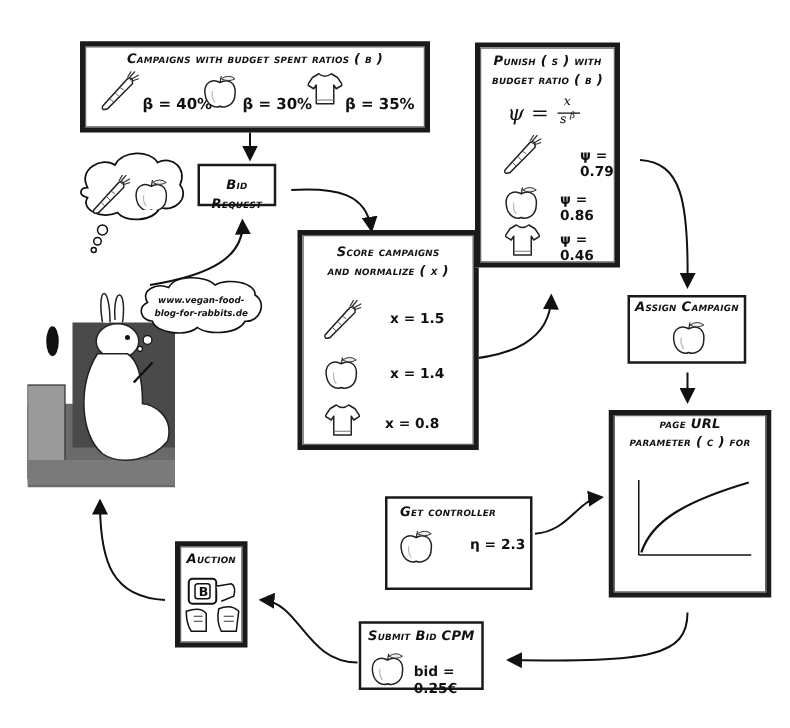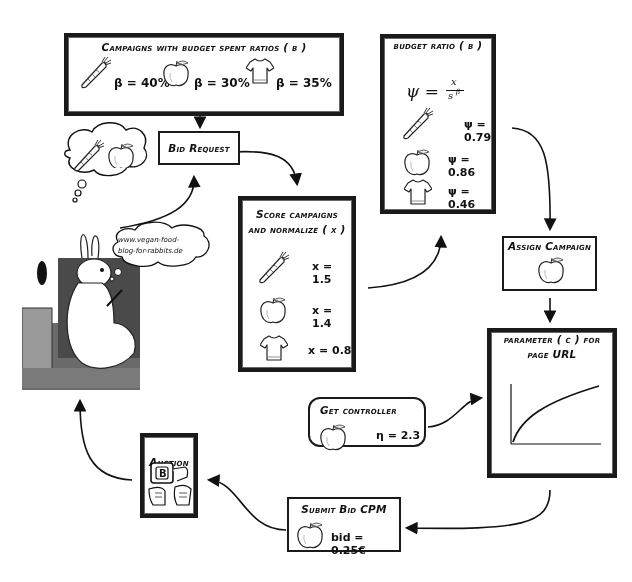--- a/index.html
+++ b/index.html
@@ -8,22 +8,22 @@
     .box { position: absolute; background: #fff; box-sizing: border-box; }
     .thick { border: 4px solid #1a1a1a; box-shadow: inset 0 0 0 1px #666; }
     .thin { border: 2px solid #1a1a1a; }
     .title { font-family: "DejaVu Sans", sans-serif; font-weight: bold; font-style: italic;
              font-variant: small-caps; text-align: center; font-size: 10.5px; letter-spacing: 0.2px;
              line-height: 15px; }
     .val { font-family: "DejaVu Sans", sans-serif; font-size: 11px; position: absolute; font-weight: bold; }
     .icon { position: absolute; }
     svg.overlay { position: absolute; left: 0; top: 0; }
     .formula { font-family: "DejaVu Serif", serif; font-style: italic; position: absolute; }
-    .cloud-text { position: absolute; font-family: "DejaVu Sans", sans-serif; font-weight: normal;
-                  font-style: italic; font-size: 7px; line-height: 11px; }
+    .cloud-text { position: absolute; font-family: "DejaVu Sans", sans-serif; font-weight: bold;
+                  font-style: italic; font-size: 7px; text-align: center; line-height: 11px; }
   </style>
 </head>
 <body>
 
 <svg width="0" height="0" style="position:absolute">
   <defs>
     <g id="carrot">
       <path d="M2,28 L22,6 Q27,4 26,10 L6,30 Q1,32 2,28 Z" fill="#fff" stroke="#222" stroke-width="1.2"></path>
       <path d="M8,22 L11,25 M12,17 L15,20 M16,13 L19,15" stroke="#555" stroke-width="0.8"></path>
       <path d="M23,6 L28,0 M24,7 L31,3 M25,8 L31,6 M22,5 L25,0" stroke="#333" stroke-width="1" fill="none"></path>
@@ -50,21 +50,21 @@
   <path d="M120,228 C170,220 195,205 194,178" stroke="#111" stroke-width="1.6" fill="none" marker-end="url(#arrow)"></path>
   <path d="M368,288 C410,285 440,272 441,238" stroke="#111" stroke-width="1.6" fill="none" marker-end="url(#arrow)"></path>
   <path d="M512,128 C545,130 551,160 550,228" stroke="#111" stroke-width="1.6" fill="none" marker-end="url(#arrow)"></path>
   <path d="M550,298 L550,320" stroke="#111" stroke-width="1.6" fill="none" marker-end="url(#arrow)"></path>
   <path d="M428,427 C455,425 462,400 480,398" stroke="#111" stroke-width="1.6" fill="none" marker-end="url(#arrow)"></path>
   <path d="M550,490 C550,525 520,530 408,528" stroke="#111" stroke-width="1.6" fill="none" marker-end="url(#arrow)"></path>
   <path d="M286,530 C245,530 240,482 210,480" stroke="#111" stroke-width="1.6" fill="none" marker-end="url(#arrow)"></path>
   <path d="M132,480 C90,478 80,450 80,402" stroke="#111" stroke-width="1.6" fill="none" marker-end="url(#arrow)"></path>
 </svg>
 
-<div class="box thick" style="left:64px;top:33px;width:280px;height:83px;">
+<div class="box thick" style="left:64px;top:33px;width:280px;height:73px;">
   <div class="title" style="margin-top:3px;">Campaigns with budget spent ratios ( β )</div>
   <svg class="icon" style="left:12px;top:20px" width="32" height="32">
       <use href="#carrot"></use>
     </svg>
   <span class="val" style="left:46px;top:39px;font-size:12px">β = 40%</span>
   <svg class="icon" style="left:95px;top:22px" width="28" height="28">
       <use href="#apple"></use>
     </svg>
   <span class="val" style="left:126px;top:39px;font-size:12px">β = 30%</span>
   <svg class="icon" style="left:178px;top:20px" width="28" height="28">
@@ -79,21 +79,21 @@
   <circle cx="78" cy="193" r="3" fill="#fff" stroke="#111" stroke-width="1.2"></circle>
   <circle cx="75" cy="200" r="2" fill="#fff" stroke="#111" stroke-width="1.2"></circle>
 </svg>
 <svg class="icon" style="left:73px;top:140px" width="32" height="32">
     <use href="#carrot"></use>
   </svg>
 <svg class="icon" style="left:108px;top:142px" width="26" height="26">
     <use href="#apple"></use>
   </svg>
 
-<div class="box thin" style="left:158px;top:131px;width:82px;height:34px;">
+<div class="box thin" style="left:158px;top:131px;width:63px;height:34px;">
   <div class="title" style="margin-top:8px;">Bid Request</div>
 </div>
 
 <div style="position:absolute;left:22px;top:228px;width:118px;height:162px;">
   <svg width="118" height="162">
     <rect x="0" y="95" width="118" height="67" fill="#6a6a6a"></rect>
     <rect x="36" y="30" width="82" height="100" fill="#4a4a4a"></rect>
     <rect x="0" y="80" width="30" height="75" fill="#9a9a9a" stroke="#333"></rect>
     <rect x="0" y="140" width="118" height="20" fill="#7a7a7a"></rect>
     <ellipse cx="20" cy="45" rx="5" ry="12" fill="#111"></ellipse>
@@ -108,38 +108,39 @@
 <svg class="overlay" width="632" height="582" style="pointer-events:none">
   <path d="M118,242 C112,232 125,226 135,230 C140,220 165,220 172,228 C182,222 205,226 204,236 C214,242 208,258 196,257 C190,268 165,268 158,262 C148,270 124,266 122,257 C112,256 110,246 118,242 Z" fill="#fff" stroke="#111" stroke-width="1.3"></path>
   <circle cx="118" cy="272" r="3.5" fill="#fff" stroke="#111" stroke-width="1"></circle>
   <circle cx="112" cy="279" r="2" fill="#fff" stroke="#111" stroke-width="1"></circle>
 </svg>
 <div class="cloud-text" style="left:118px;top:235px;width:86px;">
   <div>www.vegan-food-</div>
   <div>blog-for-rabbits.de</div>
 </div>
 
-<div class="box thick" style="left:238px;top:196px;width:118px;height:176px;">
+<div class="box thick" style="left:238px;top:184px;width:145px;height:176px;">
   <div class="title" style="margin-top:7px;">Score campaigns</div>
   <div class="title">and normalize ( x )</div>
   <svg class="icon" style="left:16px;top:52px" width="32" height="32">
       <use href="#carrot"></use>
     </svg>
   <span class="val" style="left:70px;top:60px">x = 1.5</span>
   <svg class="icon" style="left:18px;top:96px" width="28" height="28">
       <use href="#apple"></use>
     </svg>
   <span class="val" style="left:70px;top:104px">x = 1.4</span>
   <svg class="icon" style="left:18px;top:134px" width="28" height="28">
       <use href="#tshirt"></use>
     </svg>
   <span class="val" style="left:66px;top:144px">x = 0.8</span>
 </div>
 
 <div class="box thick" style="left:380px;top:34px;width:116px;height:180px;">
+  <div class="title" style="margin-top:4px;">Punish ( s ) with</div>
   <div class="title">budget ratio ( β )</div>
   <div style="position:absolute;left:22px;top:40px;width:80px;height:26px;">
     <span class="formula" style="left:0;top:3px;font-size:17px;">ψ =</span>
     <span class="formula" style="left:45px;top:-2px;font-size:10px;">x</span>
     <span style="position:absolute;left:40px;top:12px;width:18px;height:1px;background:#111;"></span>
     <span class="formula" style="left:42px;top:12px;font-size:10px;">s</span>
     <span class="formula" style="left:50px;top:10px;font-size:7px;">β</span>
   </div>
   <svg class="icon" style="left:18px;top:70px" width="32" height="32">
       <use href="#carrot"></use>
@@ -156,47 +157,47 @@
 </div>
 
 <div class="box thin" style="left:502px;top:236px;width:95px;height:55px;">
   <div class="title" style="margin-top:1px;white-space:nowrap;">Assign Campaign</div>
   <svg class="icon" style="left:34px;top:18px" width="28" height="28">
       <use href="#apple"></use>
     </svg>
 </div>
 
 <div class="box thick" style="left:487px;top:328px;width:130px;height:150px;">
+  <div class="title">page URL</div>
   <div class="title">parameter ( c ) for</div>
-  <div class="title">page URL</div>
   <svg class="icon" style="left:16px;top:50px" width="96" height="66">
     <path d="M4,2 L4,62" stroke="#111" stroke-width="1.2"></path>
     <path d="M4,62 L94,62" stroke="#111" stroke-width="1.2"></path>
     <path d="M6,60 C14,36 38,20 92,4" stroke="#111" stroke-width="1.8" fill="none"></path>
   </svg>
 </div>
 
-<div class="box thin" style="left:308px;top:397px;width:118px;height:50px;border-radius:12px;">
+<div class="box thin" style="left:308px;top:397px;width:118px;height:75px;">
   <div class="title" style="text-align:left;margin:4px 0 0 10px;">Get controller</div>
   <svg class="icon" style="left:10px;top:24px" width="28" height="28">
       <use href="#apple"></use>
     </svg>
   <span class="val" style="left:66px;top:30px;">η = 2.3</span>
 </div>
 
-<div class="box thin" style="left:287px;top:497px;width:114px;height:55px;">
+<div class="box thin" style="left:287px;top:497px;width:100px;height:55px;">
   <div class="title" style="margin-top:3px;">Submit Bid CPM</div>
   <svg class="icon" style="left:8px;top:22px" width="28" height="28">
       <use href="#apple"></use>
     </svg>
   <span class="val" style="left:42px;top:32px;">bid = 0.25€</span>
 </div>
 
 <div class="box thick" style="left:140px;top:433px;width:58px;height:85px;">
-  <div class="title" style="margin-top:18px;">Auction</div>
+  <div class="title" style="margin-top:3px;">Auction</div>
   <svg class="icon" style="left:3px;top:22px" width="46" height="52">
     <rect x="4" y="4" width="22" height="20" rx="3" fill="#fff" stroke="#111" stroke-width="1.6"></rect>
     <rect x="9" y="8" width="12" height="12" rx="2" fill="#fff" stroke="#111" stroke-width="1.2"></rect>
     <text x="12" y="18" font-size="10" font-family="DejaVu Sans, sans-serif" font-weight="bold" fill="#111">B</text>
     <path d="M26,10 L38,8 Q42,10 40,18 L30,22" fill="#fff" stroke="#111" stroke-width="1.2"></path>
     <path d="M2,30 Q14,26 18,32 L18,46 L6,46 Q2,40 2,30 Z" fill="#fff" stroke="#111" stroke-width="1.2"></path>
     <path d="M28,28 Q38,24 44,30 L42,46 L30,46 Q26,38 28,28 Z" fill="#fff" stroke="#111" stroke-width="1.2"></path>
     <path d="M8,34 L15,34 M8,38 L15,38 M32,34 L40,34 M32,38 L40,38" stroke="#333" stroke-width="0.8"></path>
   </svg>
 </div>

